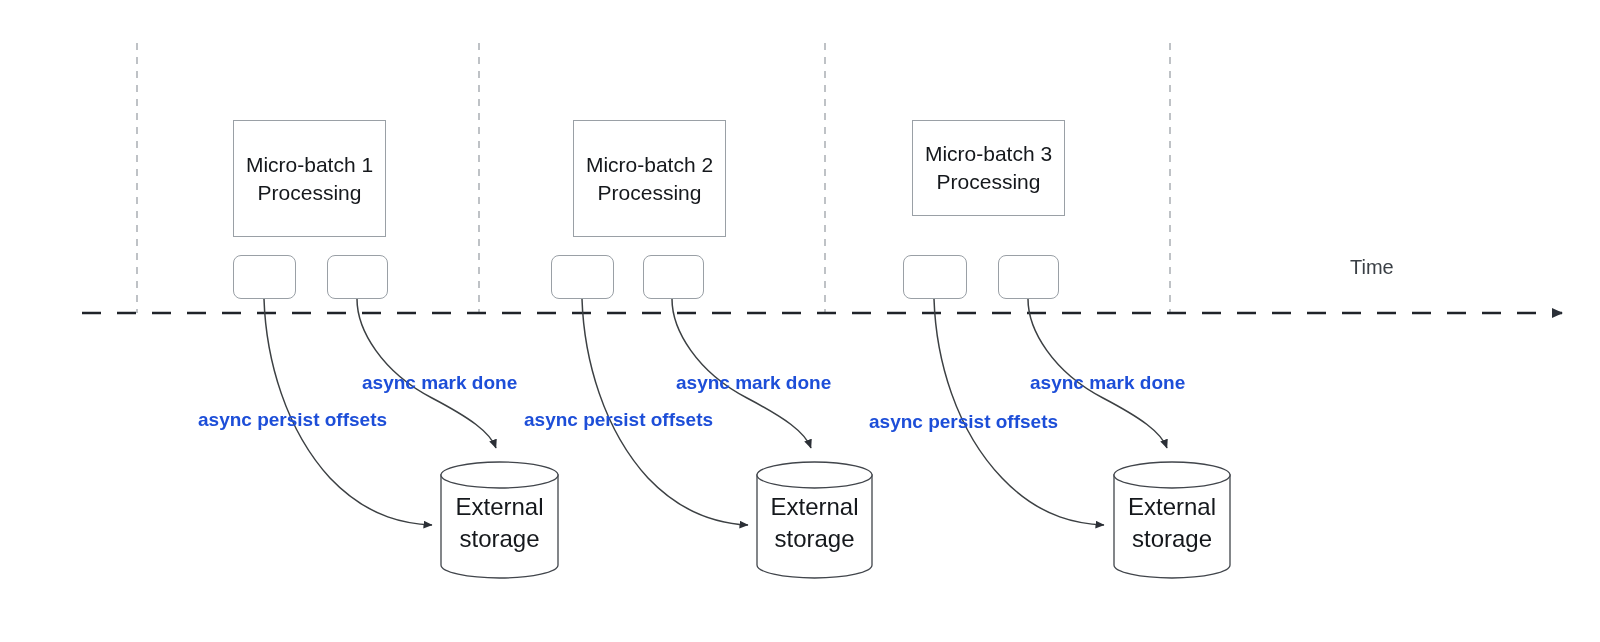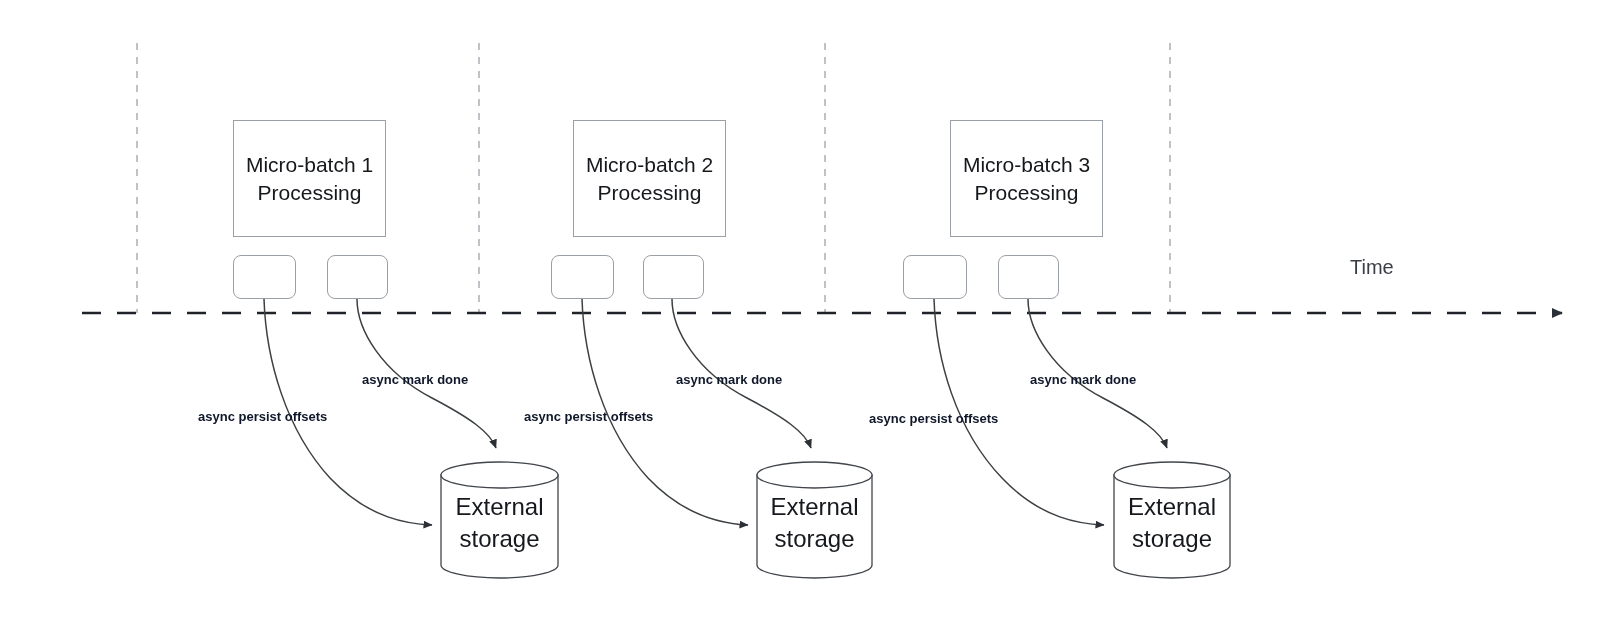--- a/index.html
+++ b/index.html
@@ -50,23 +50,23 @@
     position: absolute;
     text-align: center;
     color: #15181c;
     font-size: 24px;
     line-height: 1.32;
     white-space: pre-line;
     pointer-events: none;
   }
   .edge-label {
     position: absolute;
-    font-size: 13px;
+    font-size: 19px;
     font-weight: bold;
-    color: #0f172a;
+    color: #1d4ed8;
     white-space: nowrap;
   }
   .time-label {
     position: absolute;
     font-size: 20px;
     color: #3a3f45;
     white-space: nowrap;
     margin-left: 16px;
   }
 </style>
@@ -129,21 +129,21 @@
 
   <div class="node-box" style="left: 573px; top: 120px; width: 153px; height: 117px;">Micro-batch 2
 Processing</div>
   <div class="small-box" style="left: 551px; top: 255px; width: 63px; height: 44px;"></div>
   <div class="small-box" style="left: 643px; top: 255px; width: 61px; height: 44px;"></div>
   <div class="cyl-label" style="left: 757px; width: 115px; top: 491px;">External
 storage</div>
   <div class="edge-label" style="left: 524px; top: 409px;">async persist offsets</div>
   <div class="edge-label" style="left: 676px; top: 372px;">async mark done</div>
 
-  <div class="node-box" style="left: 950px; top: 120px; width: 153px; height: 117px;">Micro-batch 3
+  <div class="node-box" style="left: 912px; top: 120px; width: 153px; height: 96px;">Micro-batch 3
 Processing</div>
   <div class="small-box" style="left: 903px; top: 255px; width: 64px; height: 44px;"></div>
   <div class="small-box" style="left: 998px; top: 255px; width: 61px; height: 44px;"></div>
   <div class="cyl-label" style="left: 1114px; width: 116px; top: 491px;">External
 storage</div>
   <div class="edge-label" style="left: 869px; top: 411px;">async persist offsets</div>
   <div class="edge-label" style="left: 1030px; top: 372px;">async mark done</div>
 
   <div class="time-label" style="left: 1334px; top: 256px;">Time</div>
 

